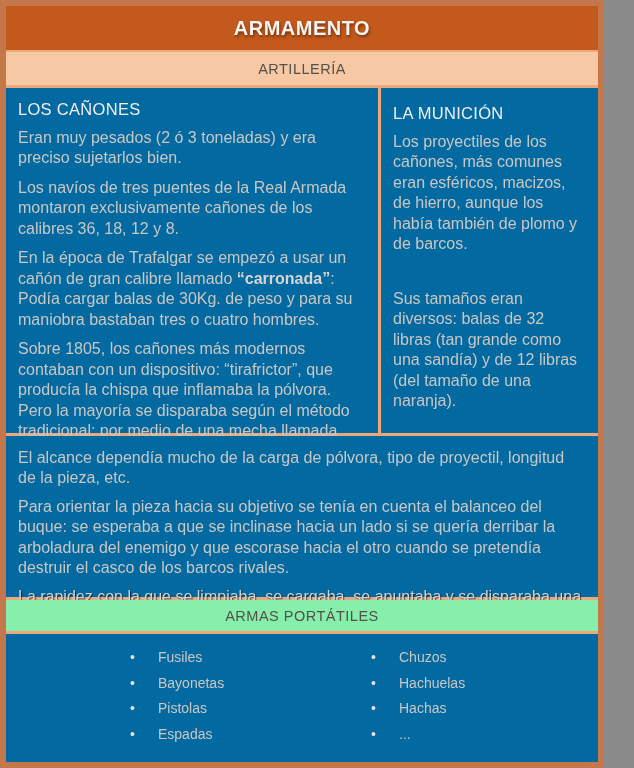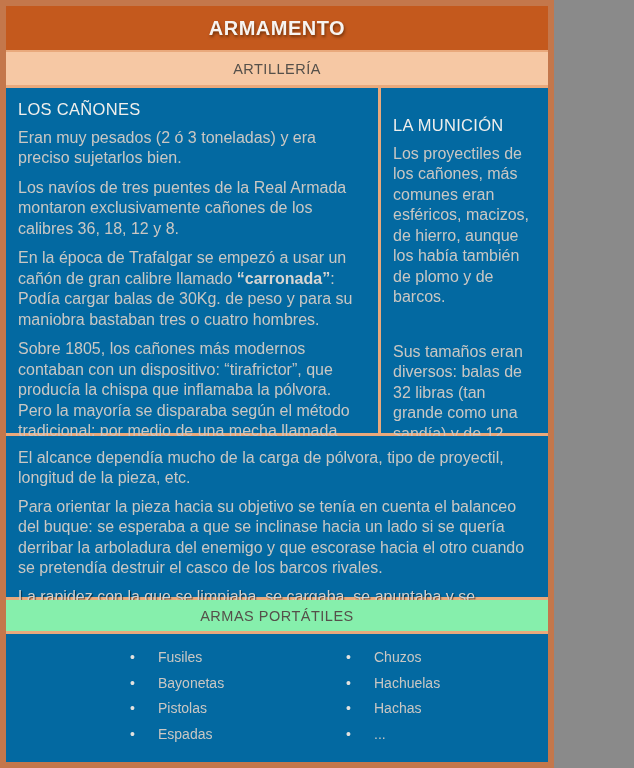--- a/index.html
+++ b/index.html
@@ -1,17 +1,17 @@
 <!DOCTYPE html>
 <html><head>
 <meta charset="utf-8">
 <style>
   html,body{margin:0;padding:0;background:#8a8a8a;}
   .slide{
-    width:554px;height:768px;box-sizing:border-box;
+    width:604px;height:768px;box-sizing:border-box;
     border:6px solid #c4774b;
     background:#e9a97c;
     display:flex;flex-direction:column;
     font-family:"Liberation Sans", sans-serif;
     overflow:hidden;
   }
   .band-title{
     height:44px;flex:none;background:#c4591d;
     display:flex;align-items:center;justify-content:center;
     margin-bottom:2px;
@@ -24,21 +24,21 @@
     height:33px;flex:none;background:#f6c8a4;
     display:flex;align-items:center;justify-content:center;
     margin-bottom:3px;
   }
   .band-sub h2{
     margin:0;font-size:14.5px;font-weight:normal;letter-spacing:.5px;color:#55504a;
   }
   .cols{flex:none;height:345px;display:flex;gap:3px;margin-bottom:3px;}
   .cell{background:#0369a1;color:#cac7c3;}
   .col-left{width:372px;flex:none;padding:8px 12px 0 12px;box-sizing:border-box;}
-  .col-right{flex:1;padding:24px 12px 0 12px;box-sizing:border-box;}
+  .col-right{flex:1;padding:12px 12px 0 12px;box-sizing:border-box;}
   .cell h3{
     margin:4px 0 2px 0;font-size:16.5px;font-weight:normal;
     color:#f1efec;letter-spacing:.3px;
   }
   .cell p{margin:9px 0;font-size:16px;line-height:1.28;}
   .cell p b{color:#d8d5d1;}
   .gap-top{margin-top:34px !important;}
   .wide{flex:none;height:161px;padding:4px 12px 0 12px;box-sizing:border-box;margin-bottom:3px;}
   .wide p{margin:8px 0;}
   .bold-para{font-weight:normal;color:#d5d2ce;text-shadow:1px 1px 1px rgba(0,0,0,.6);}

